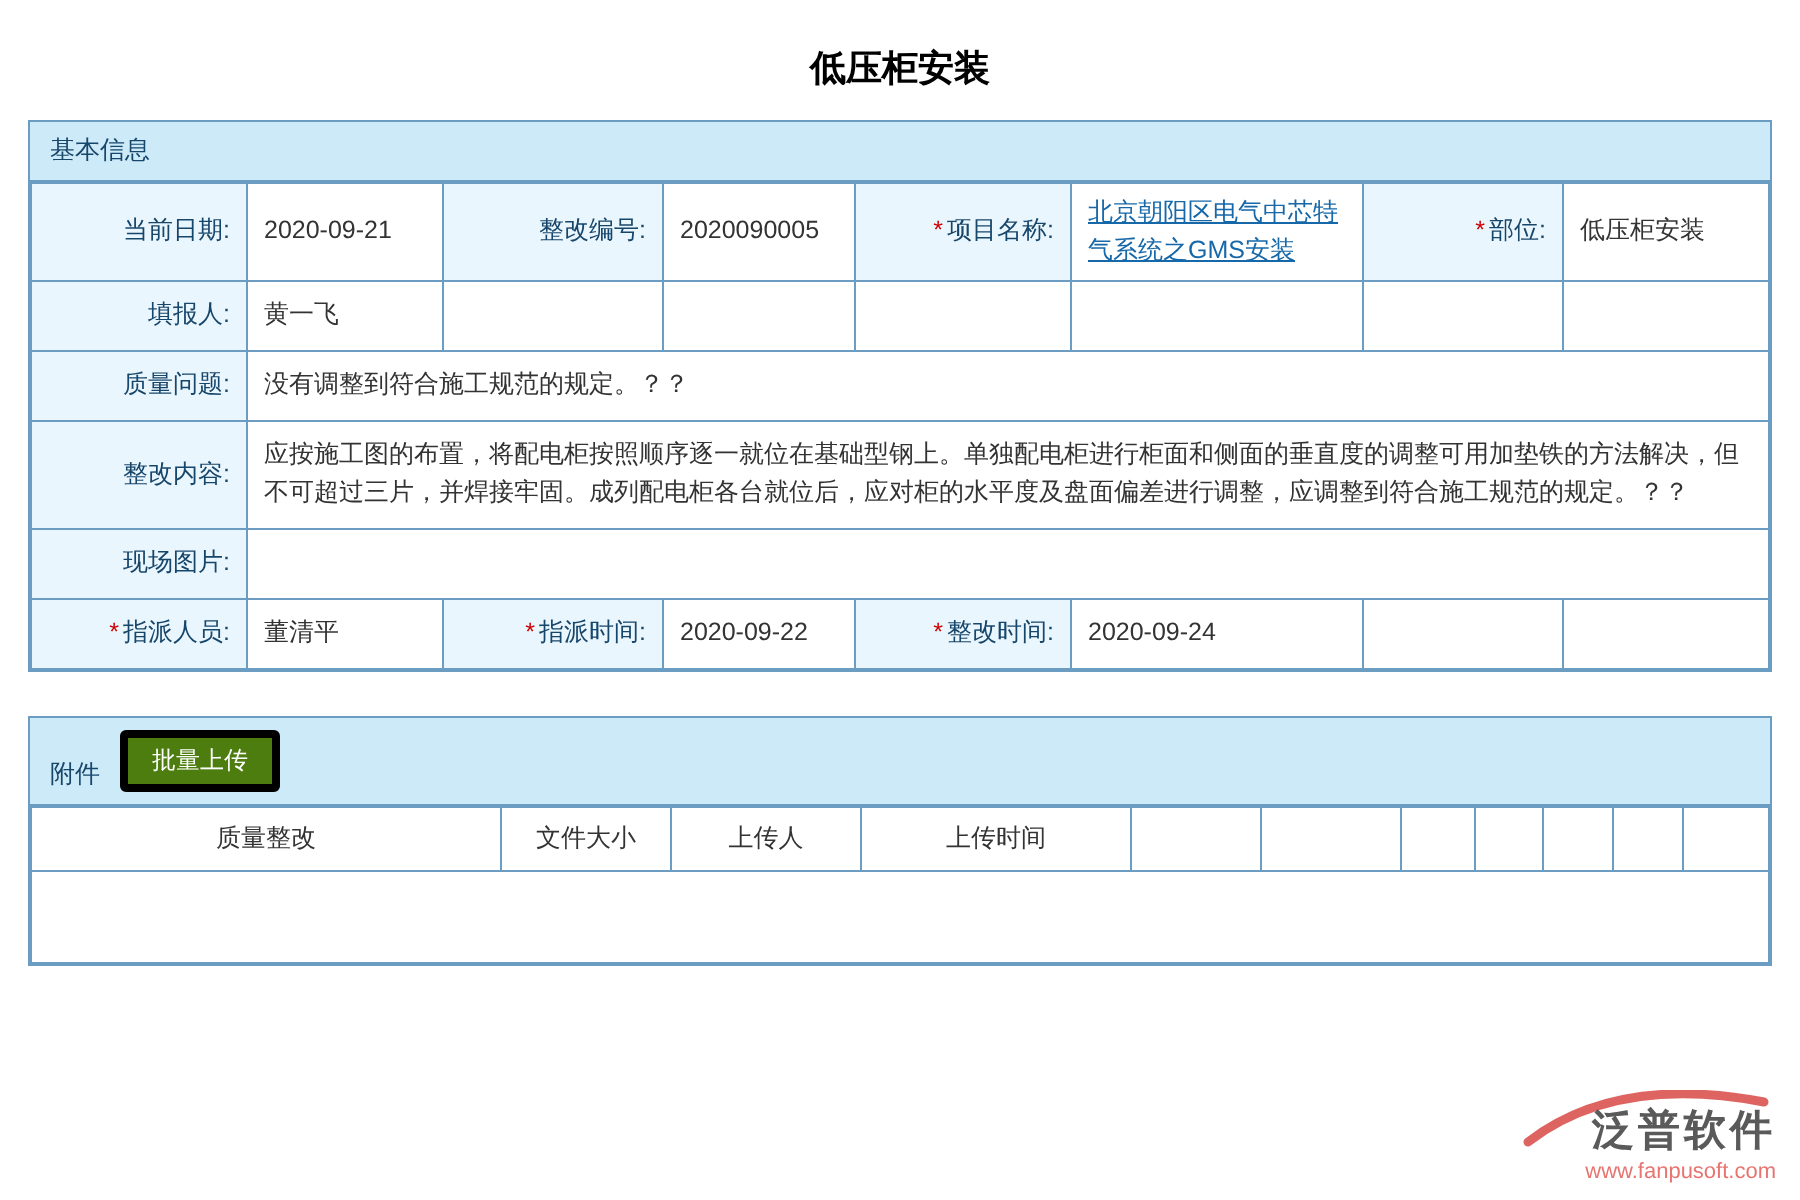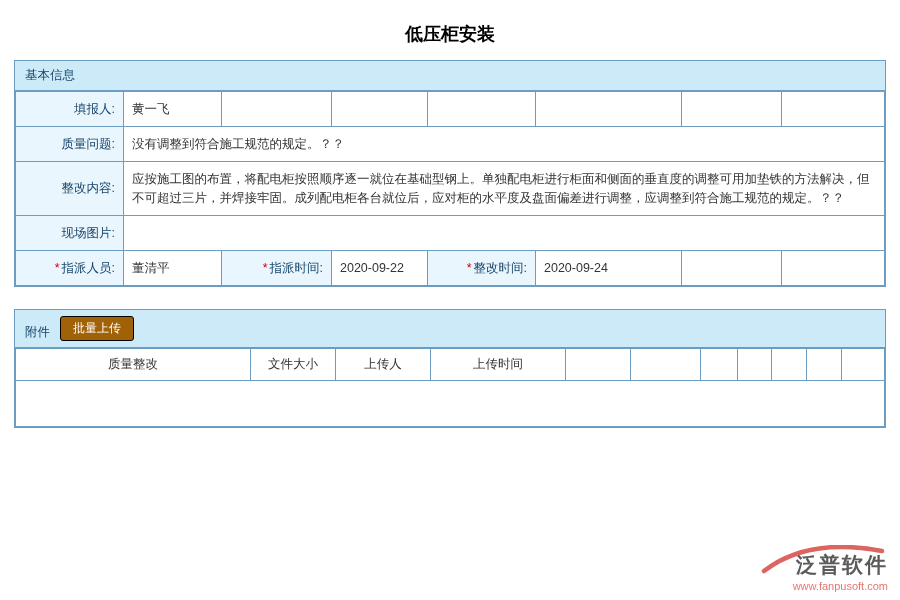--- a/index.html
+++ b/index.html
@@ -52,22 +52,22 @@
     text-align: right;
     color: #17466b;
   }
   td.val { background: #fff; color: #333; }
   tr.row-1 td { height: 46px; }
   tr.row-std td { height: 35px; }
   tr.row-content td { height: 54px; }
   .req { color: var(--required, #cc0000); margin-right: 2px; }
   a.link { color: var(--link, #1668a8); text-decoration: underline; cursor: pointer; }
   .upload-btn {
-    background: #a16207;
-    border: 1px solid #000000;
+    background: #4d7c0f;
+    border: 4px solid #000000;
     color: #ffffff;
     font-size: 12px;
     padding: 3px 12px;
     border-radius: 3px;
     cursor: pointer;
     font-family: inherit;
   }
   table.attach th {
     background: #ffffff;
     font-weight: normal;
@@ -119,20 +119,30 @@
       <col style="width:108px">
         <col style="width:98px">
         <col style="width:110px">
         <col style="width:96px">
       <col style="width:108px">
         <col style="width:146px">
         <col style="width:100px">
         <col>
     </colgroup>
     <tbody>
+        <tr class="row-1">
+      <td class="lbl">当前日期:</td>
+      <td class="val">2020-09-21</td>
+      <td class="lbl">整改编号:</td>
+      <td class="val">2020090005</td>
+      <td class="lbl"><span class="req">*</span><span>项目名称:</span></td>
+      <td class="val"><a class="link">北京朝阳区电气中芯特气系统之GMS安装</a></td>
+      <td class="lbl"><span class="req">*</span><span>部位:</span></td>
+      <td class="val">低压柜安装</td>
+    </tr>
     <tr class="row-std">
       <td class="lbl">填报人:</td>
       <td class="val">黄一飞</td>
       <td class="val"></td>
       <td class="val"></td>
       <td class="val"></td>
       <td class="val"></td>
       <td class="val"></td>
       <td class="val"></td>
     </tr>

